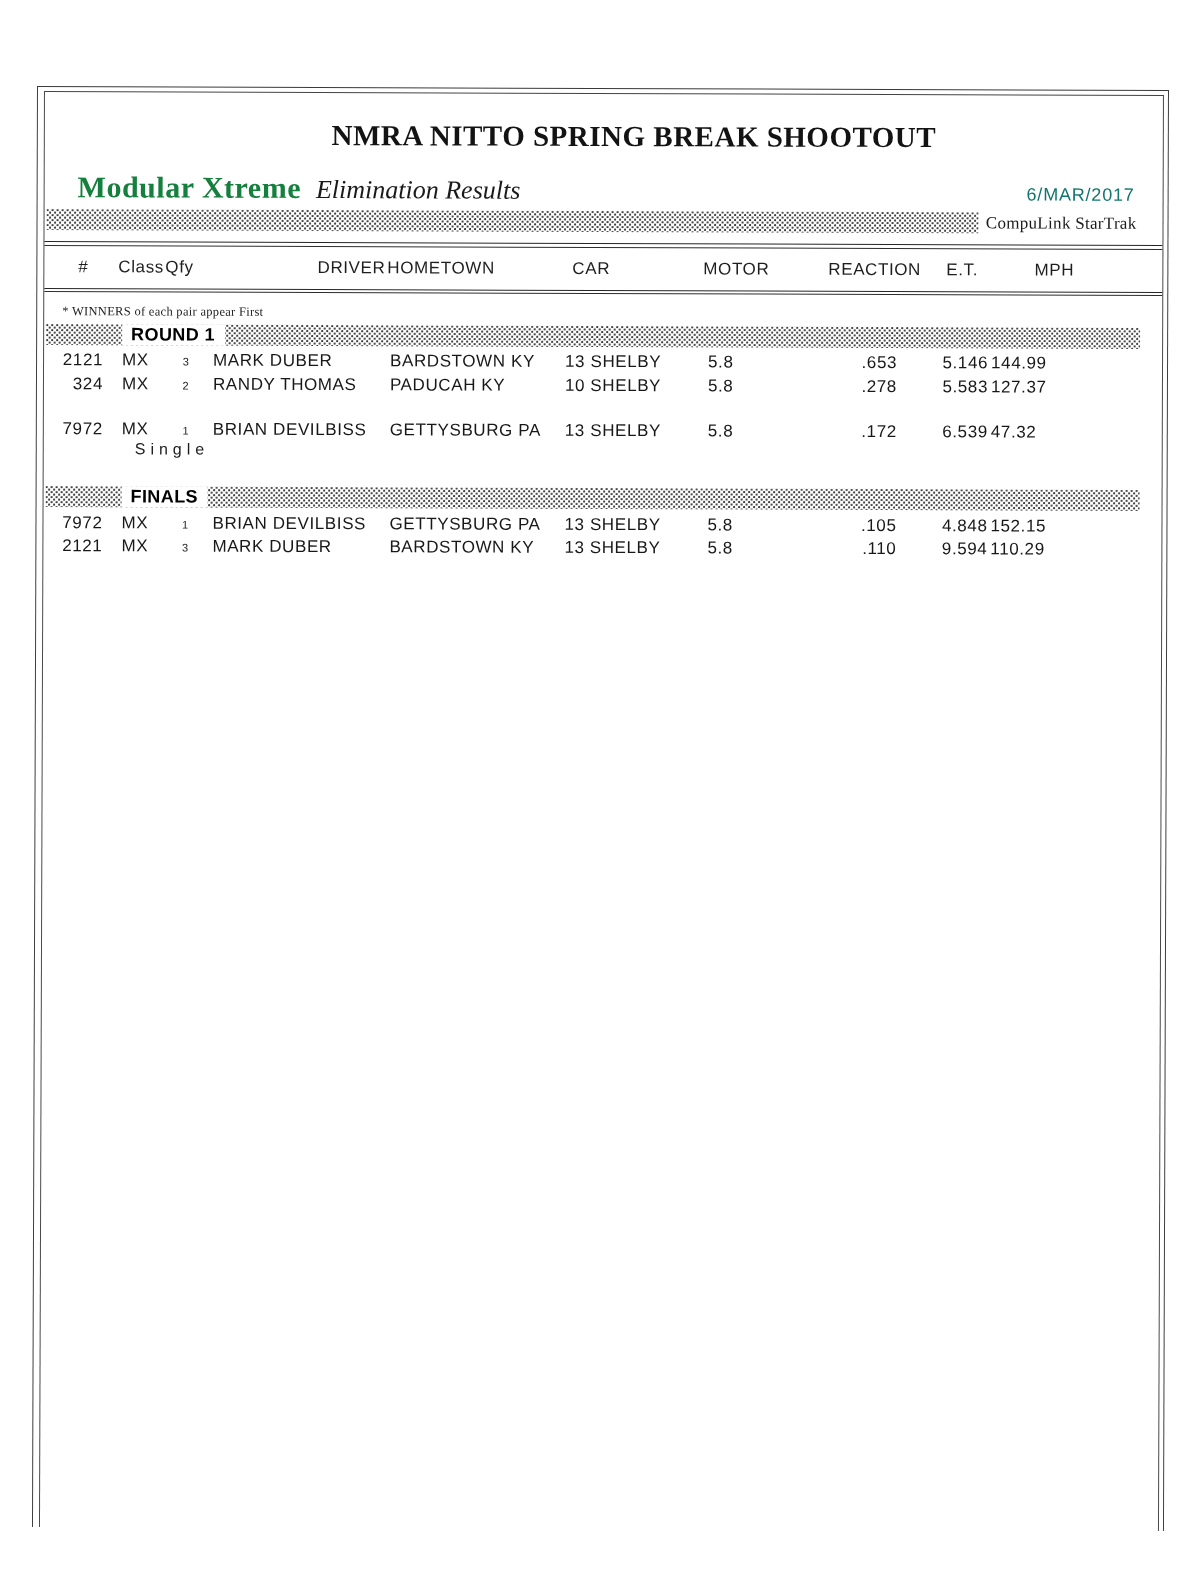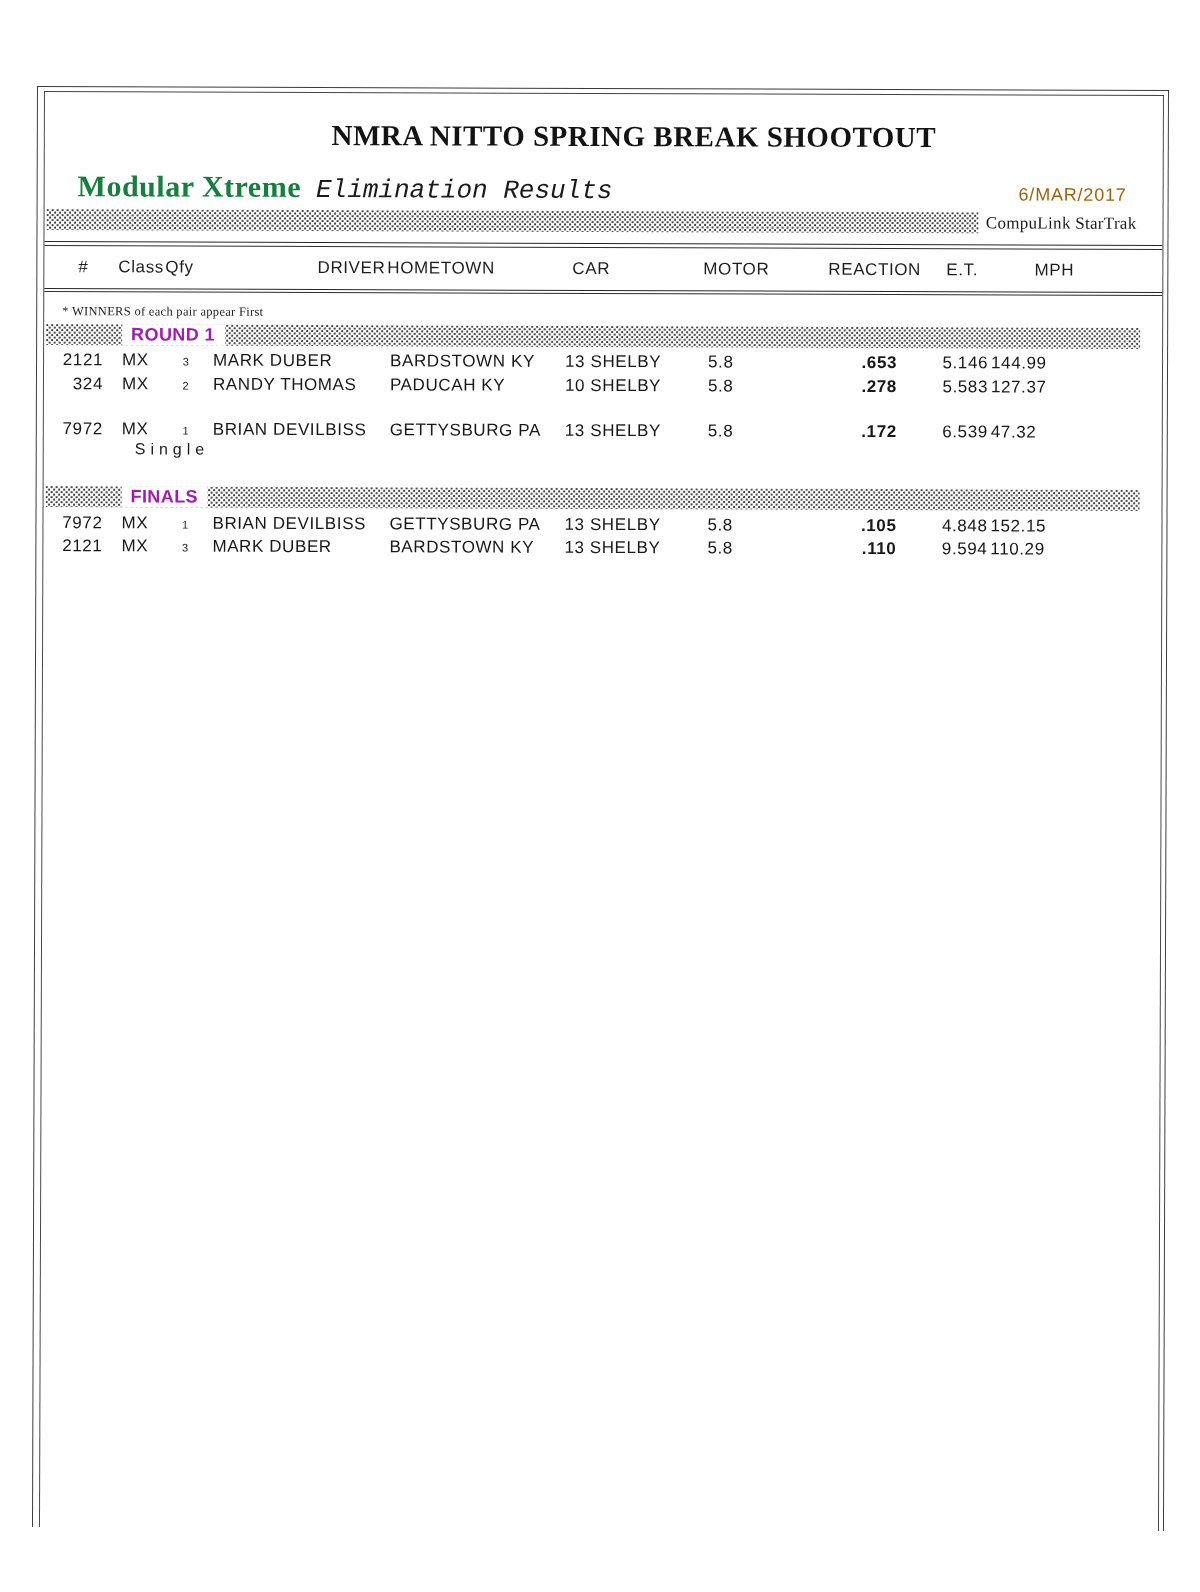--- a/index.html
+++ b/index.html
@@ -74,32 +74,32 @@
     align-items: baseline;
   }
   .class-name {
     font-family: "Liberation Serif", serif;
     font-weight: bold;
     font-size: 30px;
     letter-spacing: 0.5px;
     color: #15803d;
   }
   .report-type {
-    font-family: Liberation Mono, monospace;
+    font-family: Liberation Serif, serif;
     font-style: italic;
     font-size: 26px;
     margin-left: 15px;
     color: #1a1a1a;
   }
   .report-date {
     font-size: 18px;
     letter-spacing: 0.8px;
-    margin-right: 36px;
+    margin-right: 28px;
     padding-bottom: 2px;
-    color: #a16207;
+    color: #0f766e;
   }
   .band-row {
     margin-top: 5px;
     height: 21px;
     display: flex;
     align-items: center;
   }
   .band-top {
     flex: 1;
     margin-left: 2px;
@@ -162,41 +162,41 @@
   .section + .section .section-band { margin-top: 27px; }
   .section-label {
     background: #ffffff;
     height: 100%;
     line-height: 21px;
     margin-left: 76px;
     padding: 0 10px 0 9px;
     font-weight: bold;
     font-size: 18px;
     letter-spacing: 0.4px;
-    color: #a21caf;
+    color: #000000;
     white-space: nowrap;
   }
   .rows > .data-row:first-child { margin-top: 3px; }
   .section + .section .rows > .data-row:first-child { margin-top: 4px; }
   .data-row {
     height: 23.5px;
     line-height: 23.5px;
     font-size: 17px;
     white-space: nowrap;
     color: #181818;
   }
   .data-row.gap-above { margin-top: 22px; }
   .data-row > :nth-child(1)  { text-align: right; padding-right: 10px; }
   .data-row > :nth-child(2)  { padding-left: 9px; }
   .data-row > :nth-child(3)  { text-align: center; font-size: 11px; padding-top: 3px; line-height: 20px; }
   .data-row > :nth-child(4)  { padding-left: 6px; }
   .data-row > :nth-child(5)  { padding-left: 5px; }
   .data-row > :nth-child(6)  { padding-left: 8px; }
   .data-row > :nth-child(7)  { padding-left: 9px; }
-  .data-row > :nth-child(8)  { text-align: right; padding-right: 2px; font-weight: bold; }
+  .data-row > :nth-child(8)  { text-align: right; padding-right: 2px; }
   .data-row > :nth-child(9)  { text-align: right; padding-right: 3px; }
   .data-row > :nth-child(10) { text-align: left; padding-right: 36px; }
   .single-tag {
     height: 18px;
     line-height: 16px;
     margin-left: 91px;
     font-size: 16px;
     letter-spacing: 5px;
     color: #1a1a1a;
   }

